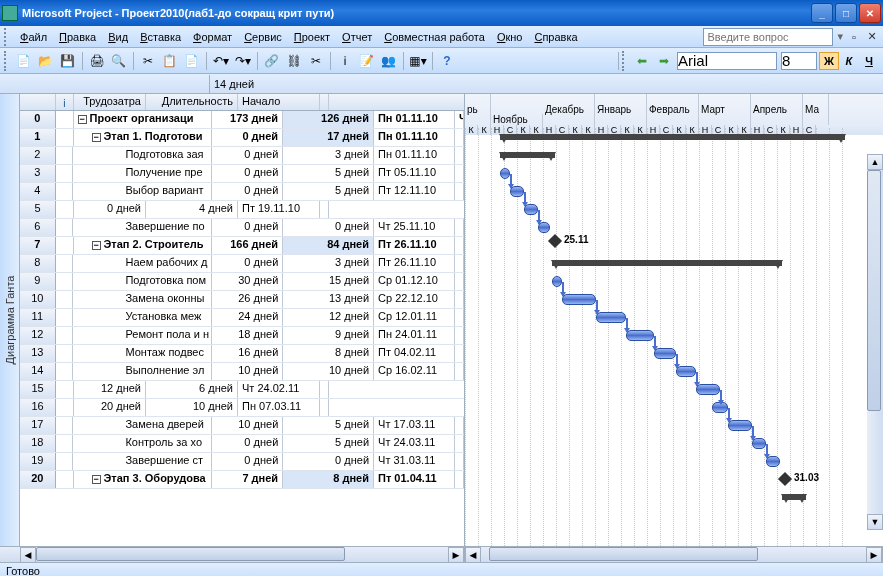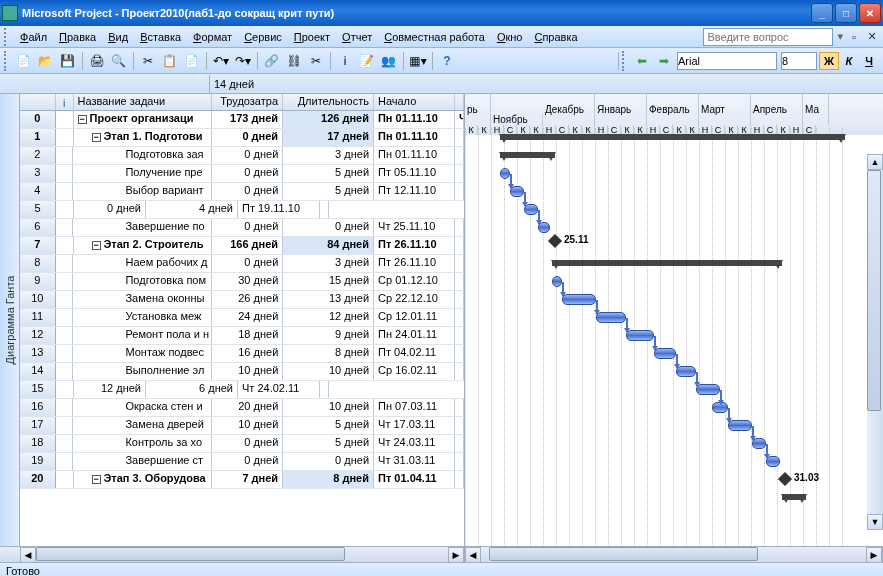--- a/index.html
+++ b/index.html
@@ -17,21 +17,21 @@
 .menuitem { padding: 2px 6px; cursor: pointer; }
 .menuitem u { text-decoration: underline; }
 .askbox { margin-left: auto; display: flex; align-items: center; gap: 4px; }
 .askbox input { width: 130px; height: 18px; border: 1px solid #7a9ac0; font-size: 11px; padding: 0 3px; color: #888; }
 .smx { width: 14px; height: 14px; display: flex; align-items: center; justify-content: center; cursor: pointer; font-size: 11px; color: #333; }
 
 .toolbar { height: 26px; background: linear-gradient(#e1eefe,#c4ddfc); display: flex; align-items: center; padding: 0 4px; border-bottom: 1px solid #a0b0c0; }
 .toolbar .handle { width: 6px; height: 20px; border-left: 2px dotted #7a8aa0; margin-right: 3px; }
 .tbtn { width: 20px; height: 20px; margin: 0 1px; display: flex; align-items: center; justify-content: center; cursor: pointer; border-radius: 2px; font-size: 12px; }
 .sep { width: 1px; height: 18px; background: #a0b0c0; margin: 0 3px; }
-.fontsel { height: 18px; border: 1px solid #7a9ac0; background: #fff; font-size: 11px; margin: 0 2px; }
+.fontsel { height: 18px; border: 1px solid #7a9ac0; background: #fff; font-size: 15px; margin: 0 2px; }
 .fontsel.w1 { width: 100px; }
 .fontsel.w2 { width: 36px; }
 .fmtbtn { width: 20px; height: 18px; display: flex; align-items: center; justify-content: center; font-weight: bold; font-style: normal; cursor: pointer; border: 1px solid transparent; }
 .fmtbtn.active { background: #fde0a0; border: 1px solid #e0a030; }
 
 .formula { height: 20px; background: linear-gradient(#e1eefe,#d0e0f5); display: flex; align-items: center; border-bottom: 1px solid #a0b0c0; }
 .formula .cell { width: 210px; height: 18px; border-right: 1px solid #a0b0c0; }
 .formula .val { padding-left: 4px; }
 
 .workarea { display: flex; height: 452px; }
@@ -160,21 +160,20 @@
 
 <div class="workarea">
   <div class="sidebar">
     <div class="label">Диаграмма Ганта</div>
   </div>
 
   <div class="grid">
     <div class="ghdr">
       <div class="c-id"></div>
       <div class="c-i">ℹ</div>
-      <div class="c-name">Название задачи</div>
       <div class="c-work">Трудозатра</div>
       <div class="c-dur">Длительность</div>
       <div class="c-start">Начало</div>
       <div class="c-x"></div>
     </div>
     <div class="gbody" id="gbody">
         <div class="grow summary">
           <div class="c-id">0</div>
           <div class="c-i"></div>
           <div class="c-name "><span class="outline">−</span>Проект организаци</div>
@@ -312,21 +311,20 @@
           <div class="c-id">15</div>
           <div class="c-i"></div>
           <div class="c-work">12 дней</div>
           <div class="c-dur">6 дней</div>
           <div class="c-start">Чт 24.02.11</div>
           <div class="c-x"></div>
         </div>
         <div class="grow">
           <div class="c-id">16</div>
           <div class="c-i"></div>
-          <div class="c-name ind2">Окраска стен и</div>
           <div class="c-work">20 дней</div>
           <div class="c-dur">10 дней</div>
           <div class="c-start">Пн 07.03.11</div>
           <div class="c-x"></div>
         </div>
         <div class="grow">
           <div class="c-id">17</div>
           <div class="c-i"></div>
           <div class="c-name ind2">Замена дверей</div>
           <div class="c-work">10 дней</div>

